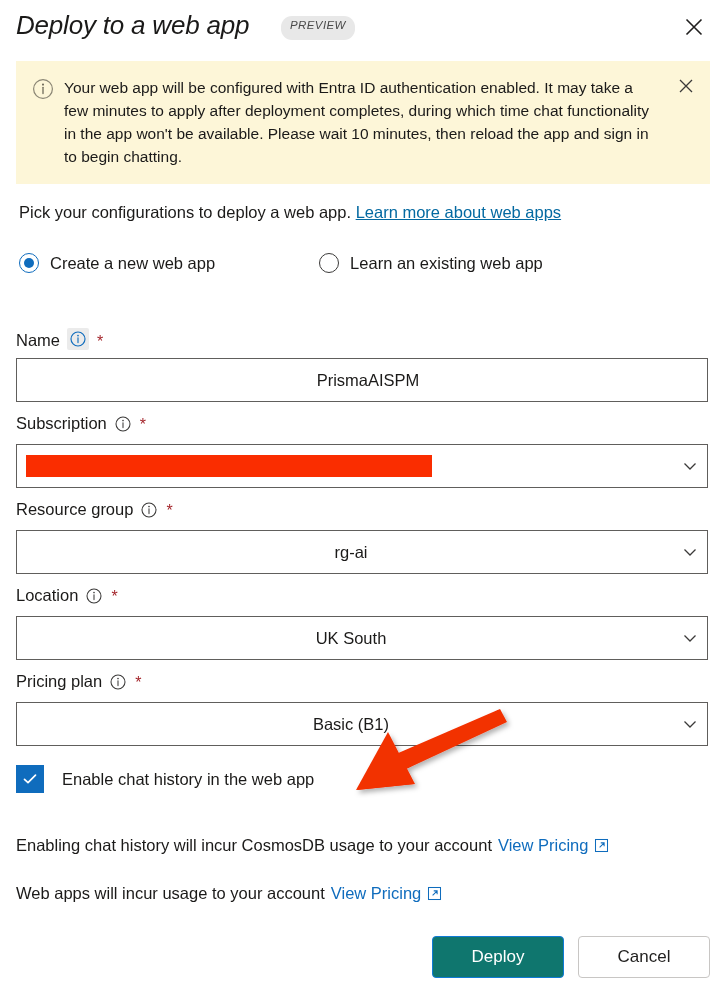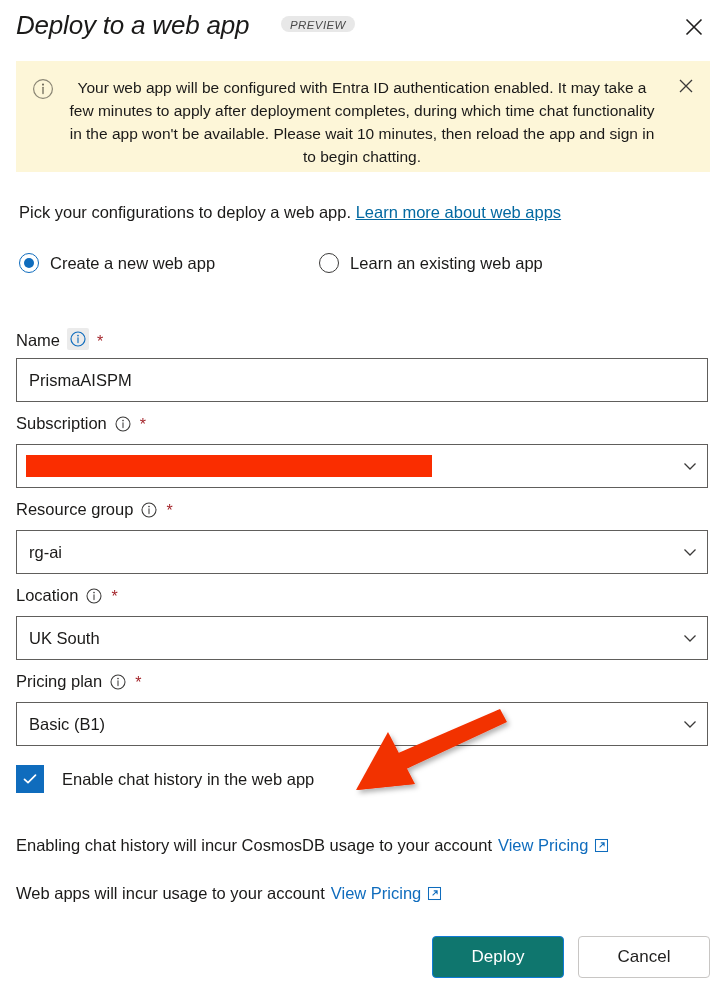--- a/index.html
+++ b/index.html
@@ -32,21 +32,21 @@
     color: #1b1a19;
     white-space: nowrap;
   }
   .preview-badge {
     position: absolute;
     left: 281px; top: 16px;
     background: #e8e8e8;
     color: #4a4a4a;
     font-size: 11.5px;
     letter-spacing: 0.4px;
-    padding: 4px 9px 0 9px;
+    padding: 4px 9px 8px 9px;
     border-radius: 11px;
     line-height: 1;
     white-space: nowrap;
   }
   .close-x {
     position: absolute;
     right: 16px; top: 11px;
     width: 32px; height: 32px;
     display: flex; align-items: center; justify-content: center;
     cursor: pointer;
@@ -57,22 +57,21 @@
   .close-x svg { display: block; }
 
   
   .banner {
     position: absolute;
     left: 16px; top: 61px;
     width: 694px;
     min-height: 108px;
     background: #fdf6d8;
     box-sizing: border-box;
-    padding: 15px 14px 4px 14px;
-    text-align: center;
+    padding: 15px 14px 16px 14px;
   }
   .banner-icon {
     position: absolute;
     left: 16px; top: 17px;
     width: 22px; height: 22px;
   }
   .banner-text {
     margin-left: 34px;
     margin-right: 36px;
     font-size: 15.5px;
@@ -183,20 +182,21 @@
     align-items: center;
     cursor: text;
   }
   .input-value {
     padding-left: 12px;
     font-size: 16.5px;
     color: #1b1a19;
     flex: 1 1 auto;
     white-space: nowrap;
     overflow: hidden;
+    text-align: center;
   }
   .chevron {
     width: 34px;
     display: flex;
     align-items: center;
     justify-content: center;
     flex: 0 0 auto;
     cursor: pointer;
   }
   .redaction {

